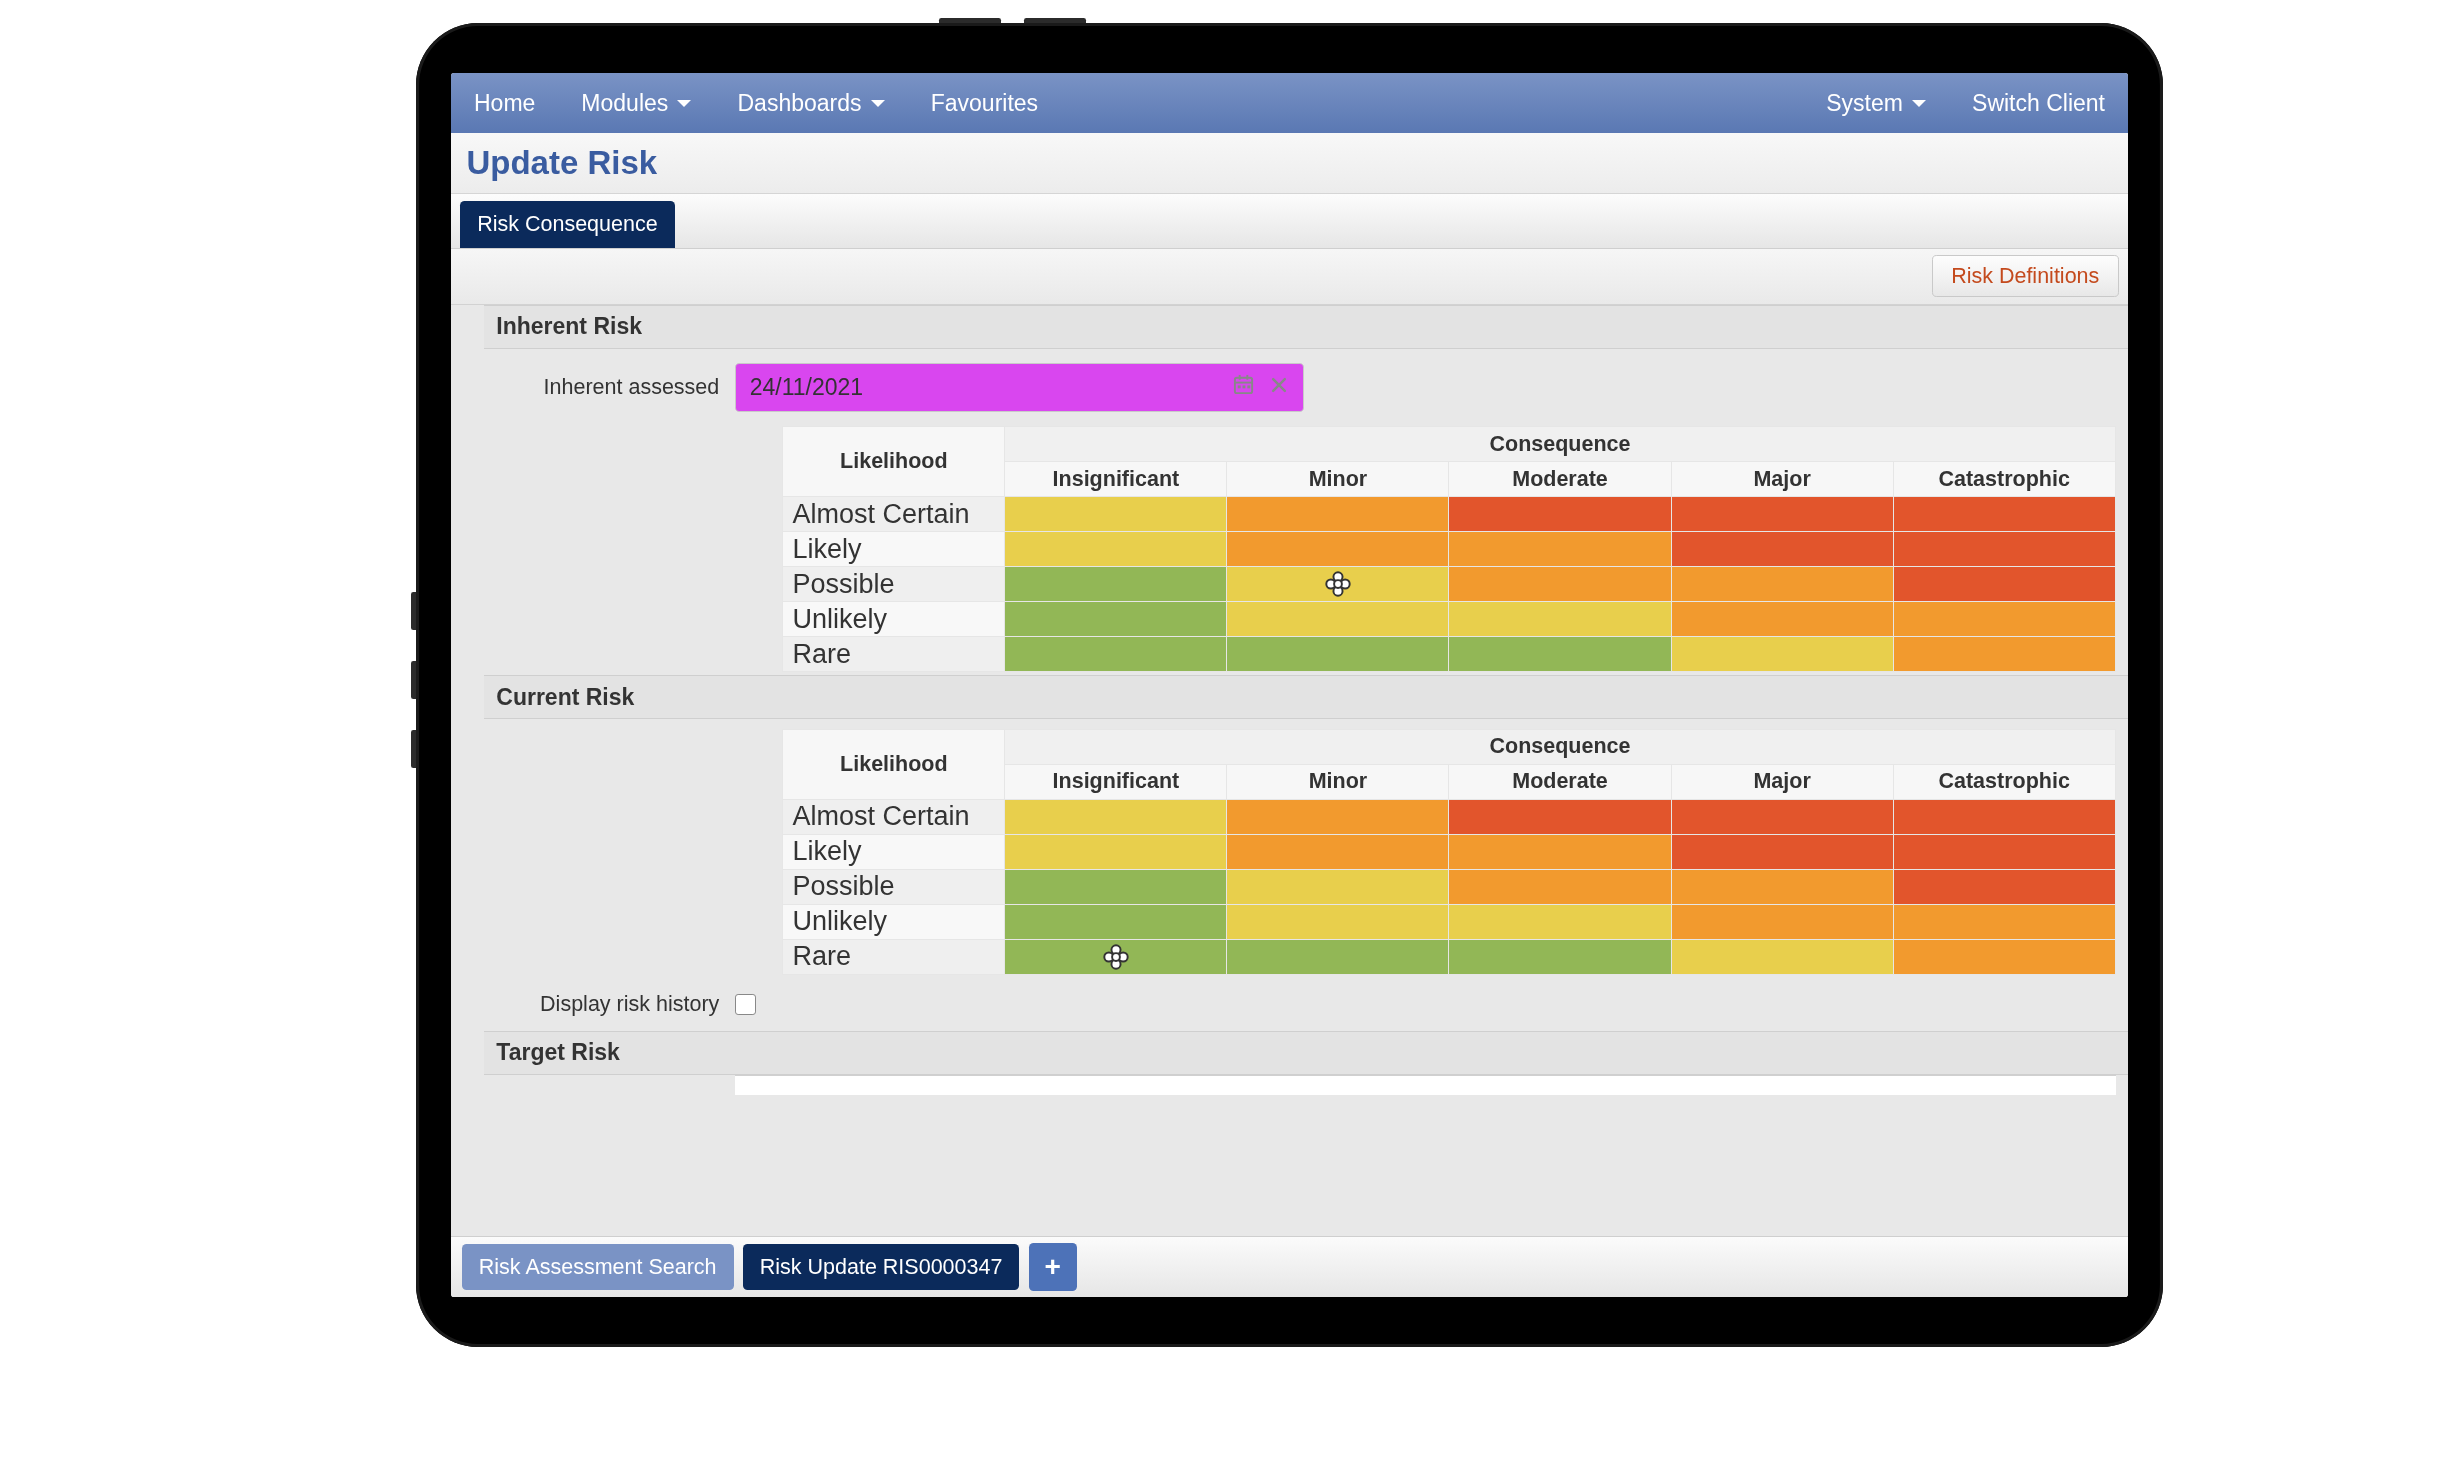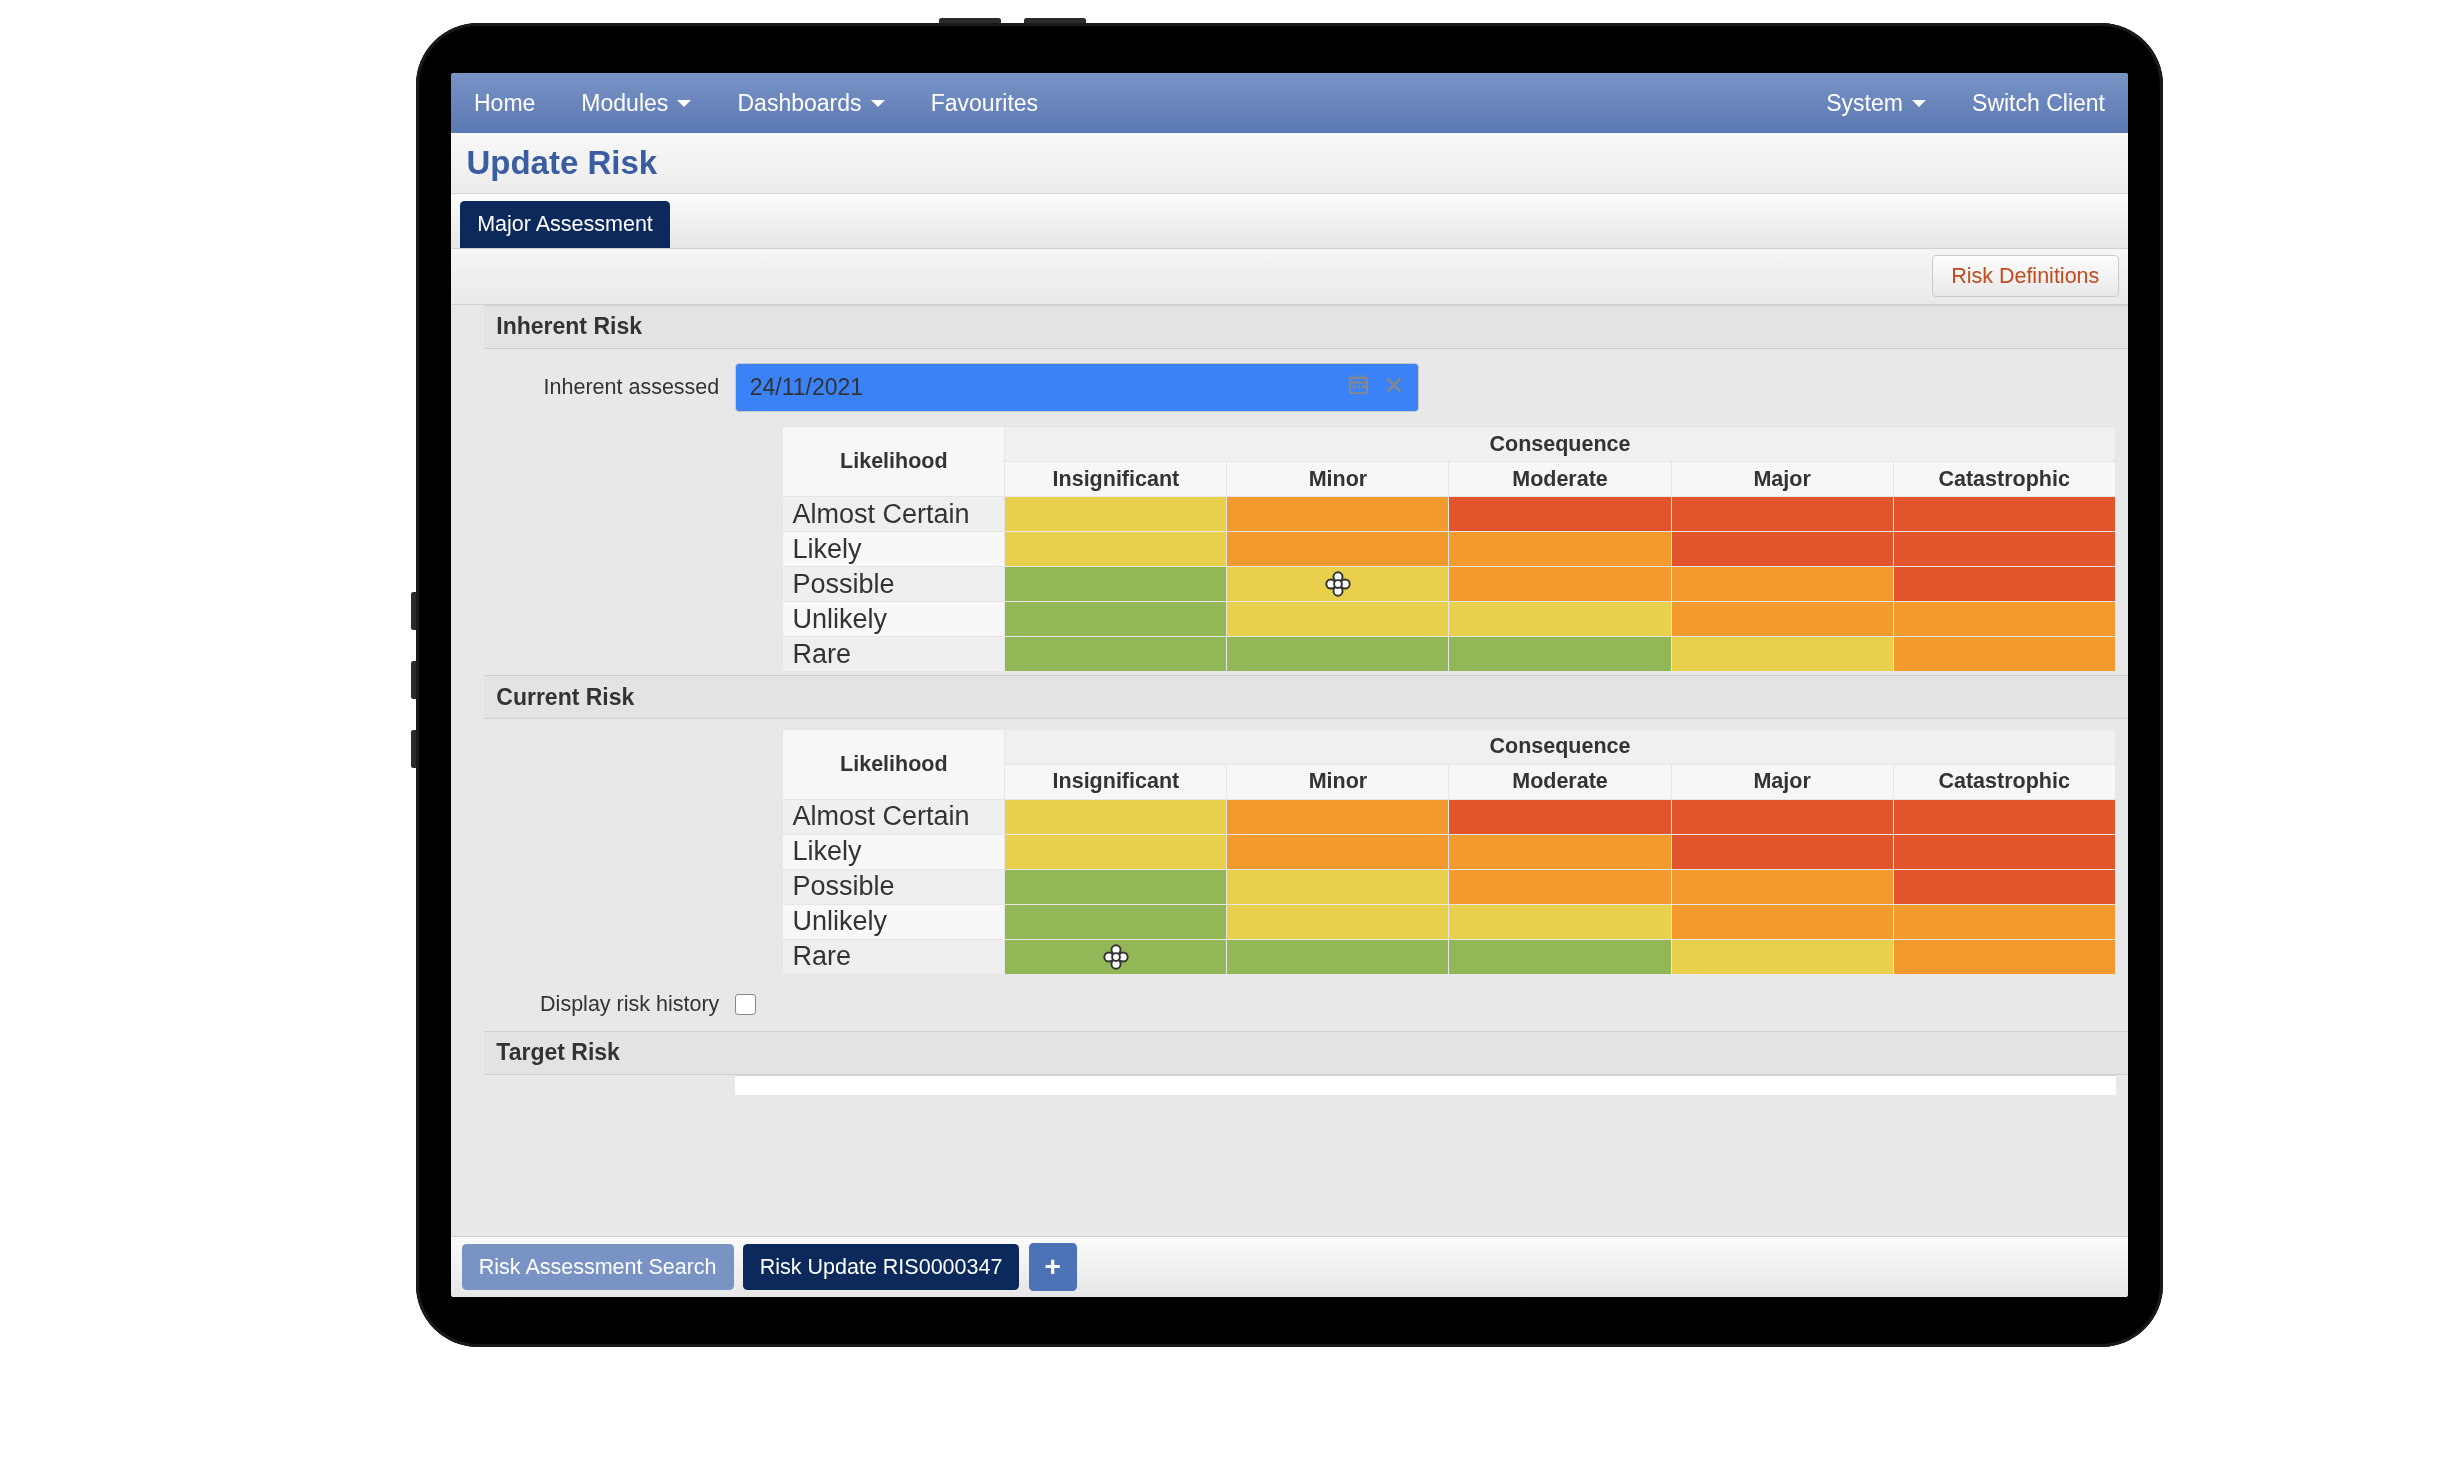--- a/index.html
+++ b/index.html
@@ -142,23 +142,23 @@
     width: 223px;
     text-align: right;
     font-size: 21.5px;
     color: #333;
   }
   .date-input {
     display: flex;
     align-items: center;
     border: 0.8px solid #c9c9c9;
     border-radius: 4.6px;
-    background: #3b82f6;
+    background: #d946ef;
     height: 49px;
-    width: 684px;
+    width: 569px;
     padding: 0 14px;
   }
   .date-input span.val { flex: 1; font-size: 23px; color: #333; }
   .date-input .ico { color: #777; margin-left: 14px; font-size: 23px; cursor: pointer; }
   .matrix-wrap { padding: 0 12.3px 3.1px 12.3px; margin-left: 47px; }
   .matrix-offset { margin-left: 239px; }
   .matrix {
     border: 0.8px solid #d0d0d0;
     width: 100%;
     border-collapse: collapse;
@@ -286,21 +286,21 @@
           </div>
           <div class="nav-item">
             <span>Switch Client</span>
           </div>
         </div>
     </div>
 
     <div class="page-heading">Update Risk</div>
 
     <div class="tab-row">
-      <div class="tab-chip">Major Assessment</div>
+      <div class="tab-chip">Risk Consequence</div>
     </div>
 
     <div class="defs-row">
       <div class="btn-outline orange">Risk Definitions</div>
     </div>
 
     <div class="content">
 
       <div class="section-header">Inherent Risk</div>
       <div class="form-row">

